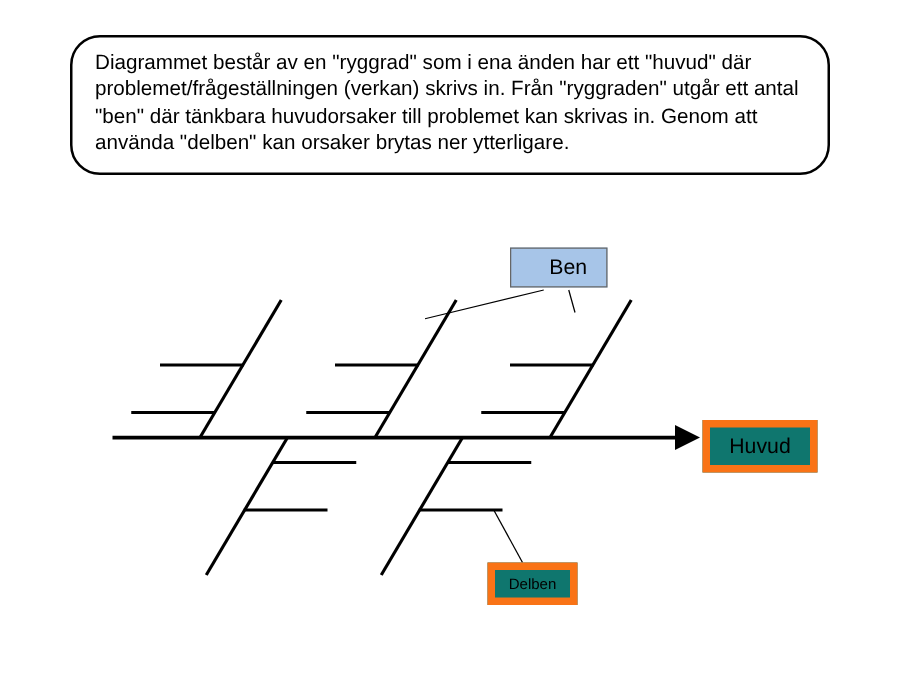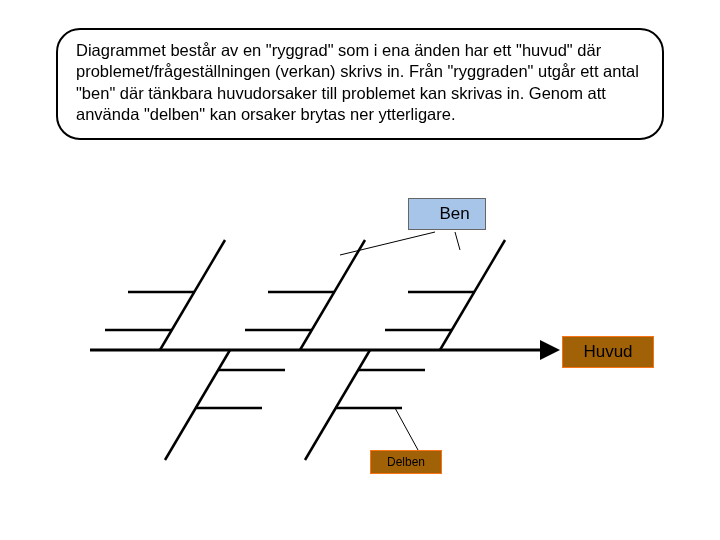--- a/index.html
+++ b/index.html
@@ -24,41 +24,41 @@
     }
     .diagram-area {
       position: absolute;
       left: 0;
       top: 170px;
       width: 720px;
       height: 370px;
     }
     .label-box {
       position: absolute;
-      border: 1px solid #f97316;
-      background: #a16207;
+      border: 6px solid #f97316;
+      background: #0f766e;
       text-align: center;
       padding: 5px 8px;
       font-size: 17px;
     }
     .label-ben {
       left: 408px;
       top: 28px;
       width: 78px;
       background: #a7c5e8;
       border: 1.5px solid #666;
       padding-left: 23px;
     }
     .label-huvud {
       left: 562px;
       top: 166px;
       width: 92px;
     }
     .label-delben {
-      left: 370px;
+      left: 390px;
       top: 280px;
       width: 72px;
       font-size: 12px;
       padding: 4px 6px;
     }
   </style>
 </head>
 <body>
 
 <div class="description-box">

